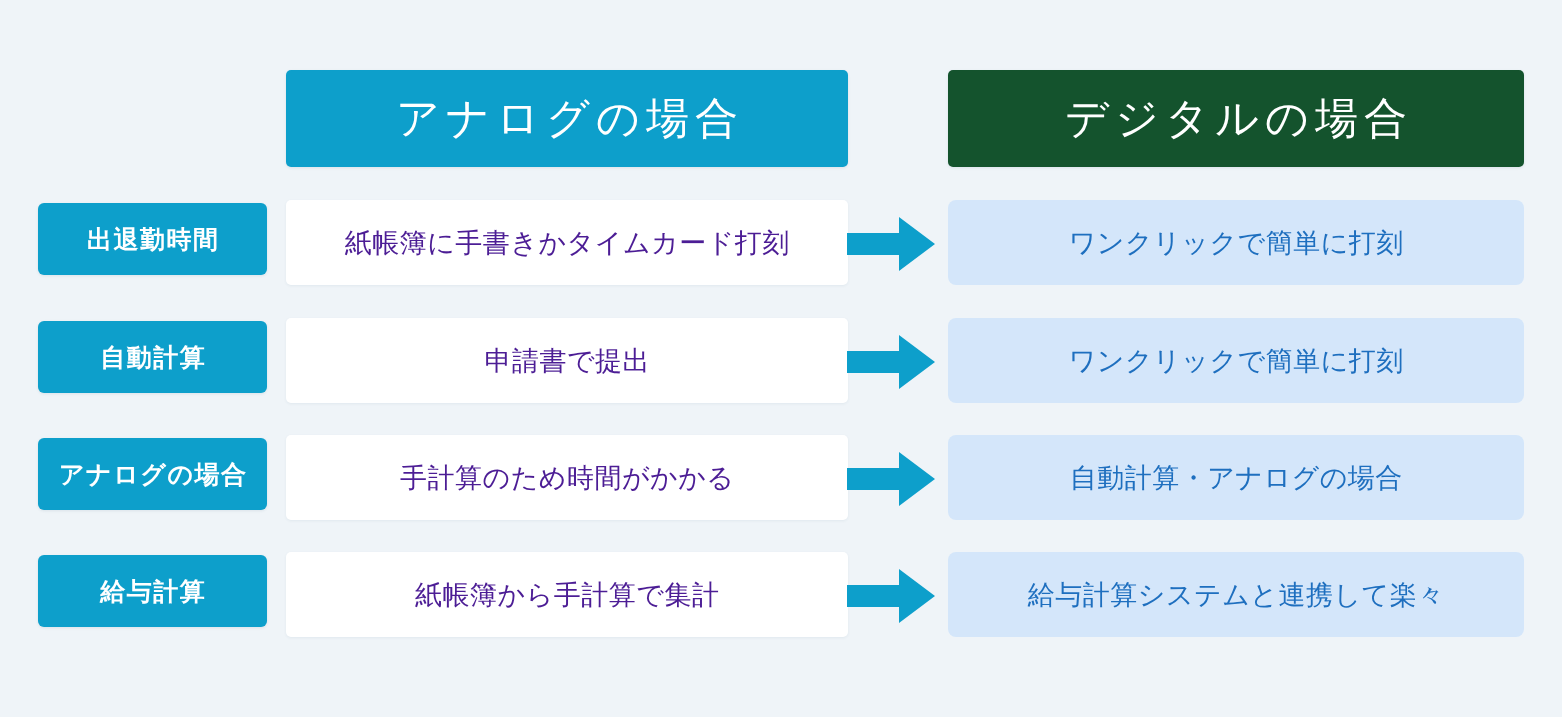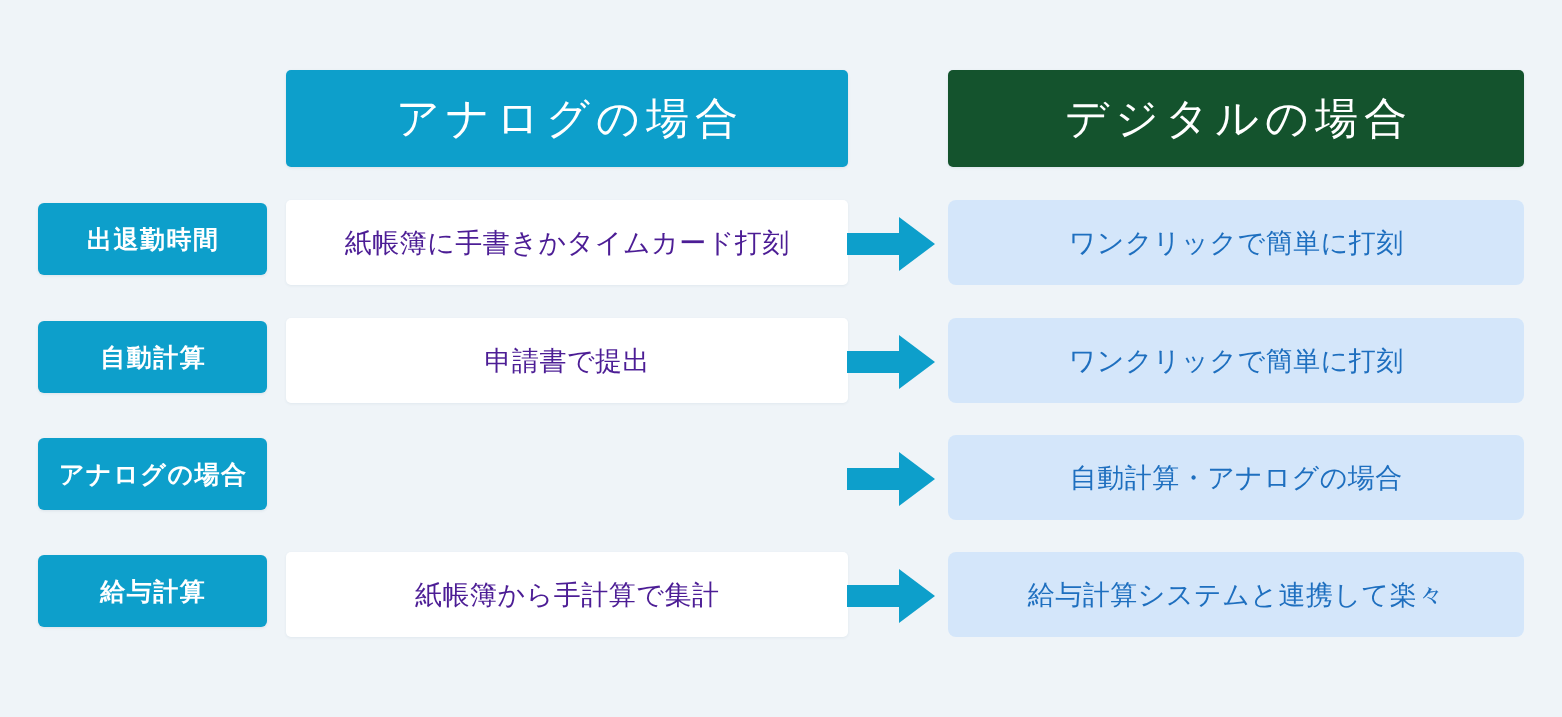--- a/index.html
+++ b/index.html
@@ -155,20 +155,21 @@
     <div class="arrow">
       <svg viewBox="0 0 88 58" xmlns="http://www.w3.org/2000/svg">
         <path d="M0 18 L52 18 L52 2 L88 29 L52 56 L52 40 L0 40 Z" fill="#0d9fcb"></path>
       </svg>
     </div>
     <div class="cell-digital">ワンクリックで簡単に打刻</div>
   </div>
 
   <div class="row r2">
     <div class="row-label">アナログの場合</div>
+    <div class="cell-analog">手計算のため時間がかかる</div>
     <div class="arrow">
       <svg viewBox="0 0 88 58" xmlns="http://www.w3.org/2000/svg">
         <path d="M0 18 L52 18 L52 2 L88 29 L52 56 L52 40 L0 40 Z" fill="#0d9fcb"></path>
       </svg>
     </div>
     <div class="cell-digital">自動計算・アナログの場合</div>
   </div>
 
   <div class="row r3">
     <div class="row-label">給与計算</div>

